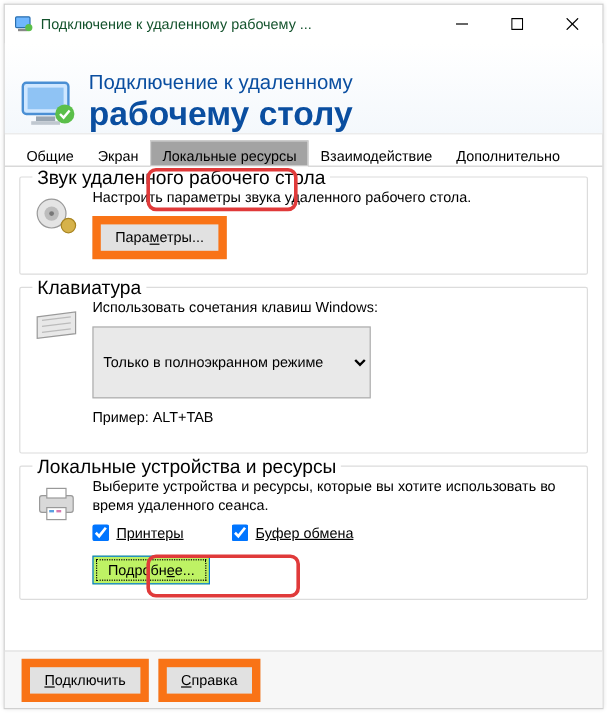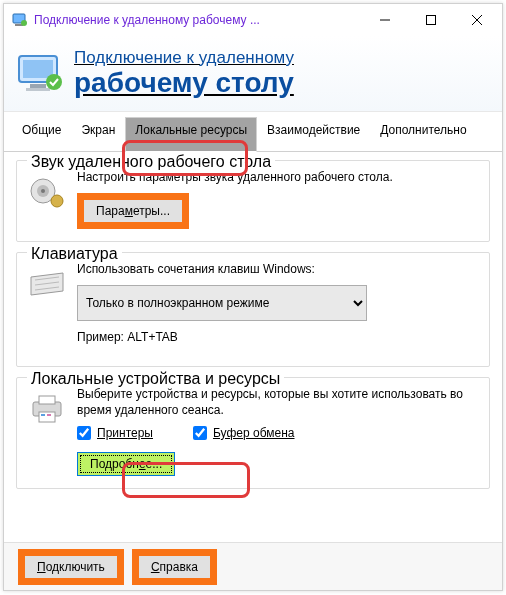--- a/index.html
+++ b/index.html
@@ -1,39 +1,39 @@
 <!DOCTYPE html>
 <html><head>
 <meta charset="utf-8">
 <style>
 * { box-sizing: border-box; margin: 0; padding: 0; font-family: "Segoe UI", Tahoma, sans-serif; font-size: 12px; }
 body { background: #fff; width: 506px; height: 595px; position: relative; }
 .outer { border: 1px solid #d0d0d0; width: 500px; height: 588px; margin: 3px; background: #fff; box-shadow: 0 0 4px rgba(0,0,0,0.15); position: relative; }
 .titlebar { height: 32px; display: flex; align-items: center; padding: 0 2px 0 8px; }
 .titlebar .ticon { width: 16px; height: 16px; margin-right: 6px; }
-.titlebar .ttext { flex: 1; font-size: 12px; color: #6d28d9; }
+.titlebar .ttext { flex: 1; font-size: 12px; color: #14532d; }
 .wbtn { width: 46px; height: 30px; display: flex; align-items: center; justify-content: center; color: #222; }
-.header { height: 76px; background: linear-gradient(#fff,#f4f8fc); display: flex; align-items: center; padding: 0 12px; border-bottom: 1px solid #e8e8e8; text-decoration: underline; }
+.header { height: 76px; background: linear-gradient(#fff,#f4f8fc); display: flex; align-items: flex-end; padding: 0 12px; border-bottom: 1px solid #e8e8e8; }
 .header .hicon { width: 48px; height: 48px; margin-right: 10px; }
 .header .htxt1 { font-size: 17px; color: #0a4ea0; font-weight: 400; line-height: 1.15; }
 .header .htxt2 { font-size: 28px; color: #0a4ea0; font-weight: 700; line-height: 1.15; }
 .tabs { display: flex; padding: 4px 8px 0 8px; position: relative; border-bottom: 1px solid #d0d0d0; }
-.tab { padding: 5px 9px 14px 9px; font-size: 12px; color: #000; border: 1px solid transparent; position: relative; top: 1px; cursor: default; white-space: nowrap; }
+.tab { padding: 5px 9px 1px 9px; font-size: 12px; color: #000; border: 1px solid transparent; position: relative; top: 1px; cursor: default; white-space: nowrap; }
 .tab.active { background: #a3a3a3; border: 1px solid #d0d0d0; border-bottom: 1px solid #fff; }
 .content { padding: 8px 12px 10px 12px; }
 .group { border: 1px solid #dcdcdc; border-radius: 2px; padding: 8px 10px 12px 10px; margin-bottom: 10px; position: relative; }
 .group .gtitle { position: absolute; top: -8px; left: 10px; background: #fff; padding: 0 4px; font-size: 16px; }
 .row { display: flex; gap: 10px; }
 .gicon { width: 40px; height: 36px; flex-shrink: 0; margin-top: 4px; }
 .gbody { flex: 1; }
 .gbody p { font-size: 12px; margin-bottom: 8px; line-height: 1.35; }
 .btn { display: inline-block; background: #e1e1e1; border: 7px solid #f97316; padding: 4px 12px; font-size: 12px; cursor: default; min-width: 84px; text-align: center; }
 .btn .ul { text-decoration: underline; }
 .btn.focus { border: 1px solid #0078d7; outline: 1px dotted #000; outline-offset: -4px; background: #bef264; }
-select { width: 290px; padding: 9px 4px; font-size: 12px; border: 1px solid #adadad; background: #e9e9e9; }
+select { width: 232px; padding: 21px 4px; font-size: 12px; border: 1px solid #adadad; background: #e9e9e9; }
 .chkrow { display: flex; gap: 40px; margin: 0 0 12px 0; text-decoration: underline; }
 .chk { display: flex; align-items: center; gap: 6px; font-size: 12px; }
 .chk input { width: 14px; height: 14px; }
 .footer { position: absolute; bottom: 0; left: 0; right: 0; height: 48px; border-top: 1px solid #e0e0e0; display: flex; align-items: center; padding: 0 14px; gap: 8px; background: #f7f7f7; }
 .footer .expand { display: flex; align-items: center; gap: 6px; flex: 1; }
 .circle { width: 18px; height: 18px; border: 1px solid #888; border-radius: 50%; display: flex; align-items: center; justify-content: center; background: #fff; }
 .hl { position: absolute; border: 3px solid #e03a3a; border-radius: 8px; pointer-events: none; }
 .hl1 { left: 122px; top: 140px; width: 126px; height: 36px; }
 .hl2 { left: 122px; top: 462px; width: 128px; height: 36px; }
 </style>

